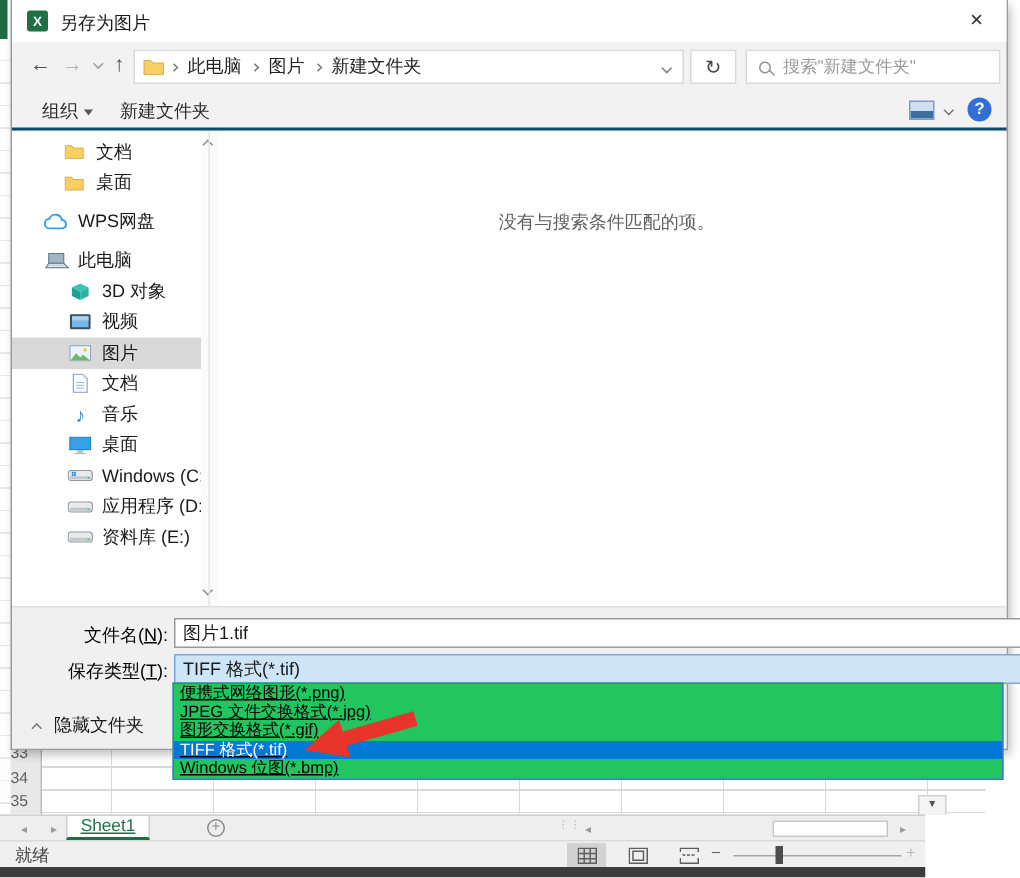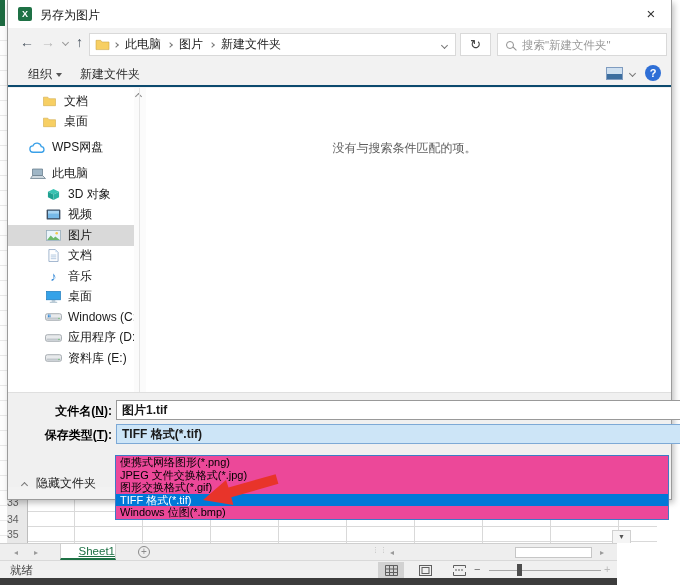--- a/index.html
+++ b/index.html
@@ -13,23 +13,23 @@
     background-image:repeating-linear-gradient(to bottom, transparent 0 14px, #e8e8e8 14px 15px); }
   .grid-area { left:7px; top:497px; width:650px; height:46px; background:#fff;
     background-image:repeating-linear-gradient(to bottom, transparent 0 14px, #d9d9d9 14px 15px),
                      repeating-linear-gradient(to right, transparent 0 67px, #d9d9d9 67px 68px); }
   .row-headers { left:7px; top:497px; width:21px; height:46px; background:#e8e8e8; border-right:1px solid #bdbdbd; }
   .row-headers span { position:absolute; left:0; width:100%; text-align:left; font-size:10.5px; color:#5f5f5f; }
   .vscroll-btn { left:612px; top:530px; width:19px; height:14px; background:#f5f5f5; border:1px solid #d0d0d0;
     color:#555; font-size:7px; line-height:12px; text-align:center; }
   .tab-bar { left:0; top:543px; width:617px; height:17px; background:#eeeeee; border-top:1px solid #cfcfcf; }
   .tab-nav { position:absolute; top:4px; font-size:8px; color:#9a9a9a; }
-  .sheet-tab { position:absolute; left:60px; top:0; width:56px; height:16px; background:#fff;
+  .sheet-tab { position:absolute; left:44px; top:0; width:56px; height:16px; background:#fff;
     border-left:1px solid #d0d0d0; border-right:1px solid #d0d0d0; border-bottom:2px solid #1e7145;
-    color:#1e7145; font-size:11.5px; text-align:right; line-height:15px;text-decoration:underline; }
+    color:#1e7145; font-size:11.5px; text-align:center; line-height:15px;text-decoration:underline; }
   .new-sheet { position:absolute; left:138px; top:2px; width:12px; height:12px; border:1px solid #8a8a8a;
     border-radius:50%; color:#8a8a8a; font-size:10px; line-height:10px; text-align:center; }
   .hscroll-thumb { position:absolute; left:515px; top:3px; width:77px; height:11px; background:#fff; border:1px solid #c6c6c6; }
   .drag-dots { position:absolute; left:372px; top:2px; color:#b5b5b5; font-size:7px; letter-spacing:1px; }
   .status-bar { left:0; top:560px; width:617px; height:18px; background:#f0f0f0; border-top:1px solid #d9d9d9; }
   .status-text { position:absolute; left:10px; top:2px; font-size:11.5px; color:#444; }
   .view-btn { position:absolute; top:1px; width:26px; height:16px; display:flex; align-items:center; justify-content:center; }
   .view-btn.active { background:#d2d2d2; }
   .zoom-minus,.zoom-plus { position:absolute; top:2px; font-size:11px; color:#666; }
   .zoom-track { position:absolute; left:489px; top:9px; width:112px; height:1px; background:#a6a6a6; }
@@ -82,32 +82,32 @@
   .side-item { position:relative; height:20.5px; display:flex; align-items:center; font-size:12px; color:#1a1a1a; }
   .side-item .lbl { margin-left:6px; white-space:nowrap;text-align:center; }
   .side-item.sel { background:#d9d9d9; }
   .gap { height:5.5px; }
   .icn { width:17px; height:14px; display:inline-flex; align-items:center; justify-content:center; flex:none; }
   .ind-a { padding-left:33px; } .ind-b { padding-left:21px; } .ind-c { padding-left:37px; }
   .note { color:#2f86d6; font-size:13px; line-height:13px; }
   .side-scroll { position:absolute; left:126px; top:0; width:12px; height:316px; background:#fbfbfb; }
   .vsep { position:absolute; left:131px; top:0; width:1px; height:316px; background:#e4e4e4; }
   .empty-text { position:absolute; left:132px; right:2px; top:8px; text-align:center; font-size:12px; color:#5f5f5f;margin-top:44px; }
-  .bottom-panel { position:absolute; left:0; top:392px; width:100%; height:95px; background:#f0f0f0; border-top:1px solid #dfdfdf;font-weight:bold; }
+  .bottom-panel { position:absolute; left:0; top:404px; width:100%; height:95px; background:#f0f0f0; border-top:1px solid #dfdfdf; }
   .fld-label { position:absolute; left:0; width:104px; text-align:right; font-size:12px; color:#000; }
   .u { text-decoration:underline; }
   .combo { position:absolute; left:108px; width:642px; height:20px; background:#fff; border:1px solid #999;
     font-size:12px; color:#1a1a1a; line-height:18px; padding-left:5px; }
   .combo.hl { background:#cde5f7; border:1px solid #7da9d6; }
   .combo .cchev { position:absolute; right:7px; top:7px; }
   .hide-folders { position:absolute; left:14px; top:475px; font-size:12px; color:#1a1a1a; display:flex; align-items:center; }
   .hide-folders .chev { margin-right:9px; margin-top:3px; }
 
   
-  .type-list { left:115px; top:455px; width:554px; background:#ec4899; border:1px solid #3d7bc6; z-index:40; }
+  .type-list { left:115px; top:455px; width:554px; background:#22c55e; border:1px solid #3d7bc6; z-index:40;text-decoration:underline; }
   .type-opt { height:12.5px; font-size:11px; line-height:12.5px; color:#000; padding-left:4px; white-space:nowrap; }
   .type-opt.sel { background:#0078d7; color:#fff; }
   .arrow-overlay { left:178px; top:466px; width:112px; height:46px; z-index:60; pointer-events:none; }
 
   svg { display:block; }
 </style>
 </head>
 <body>
 
 <div id="screen">

